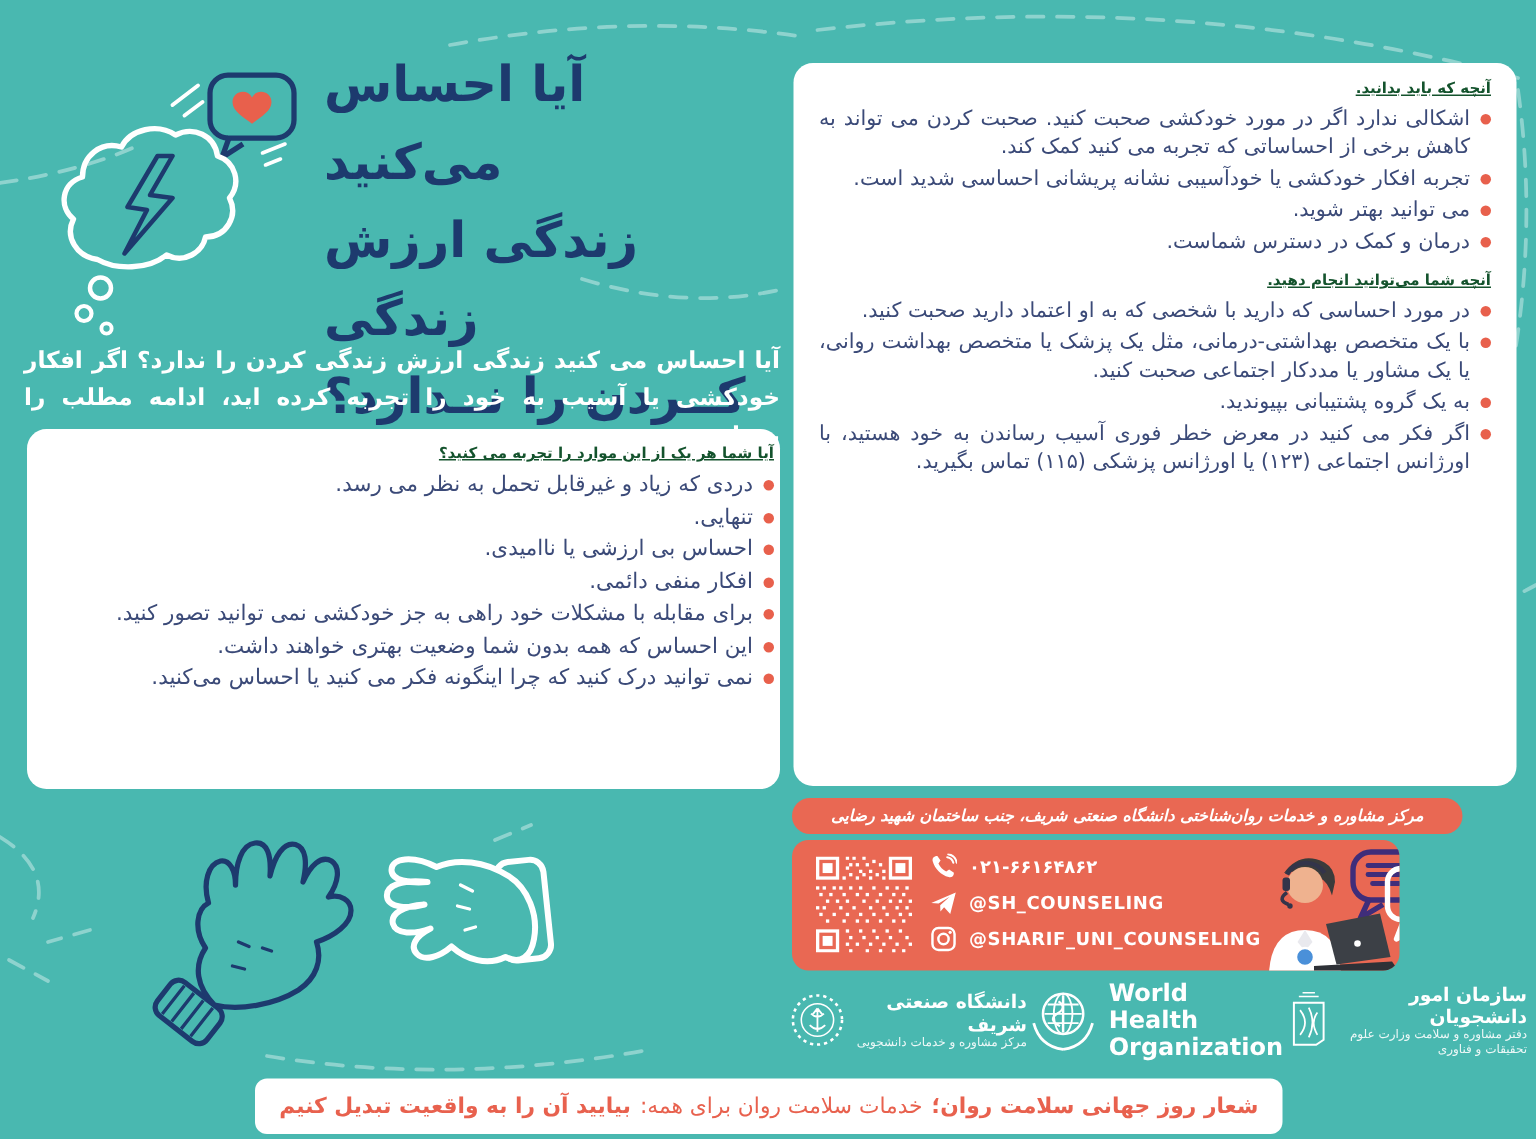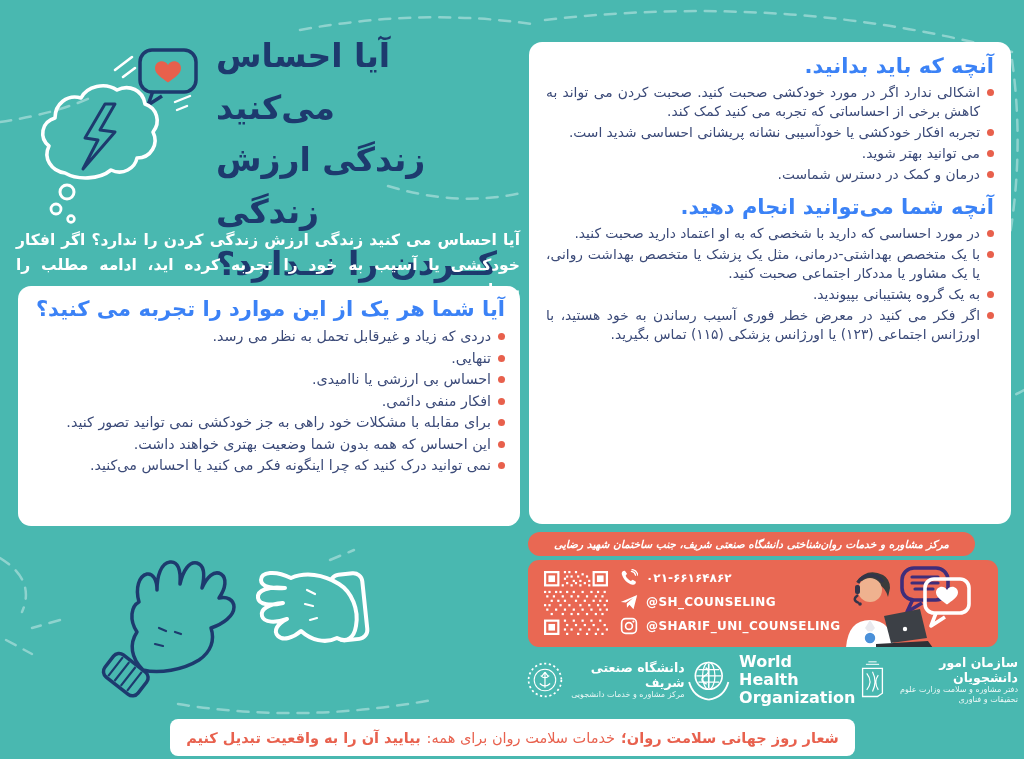--- a/index.html
+++ b/index.html
@@ -7,39 +7,39 @@
        font-family:"DejaVu Sans",sans-serif;position:relative;}
   .abs{position:absolute;}
   
   .headline{left:216px;top:30px;width:292px;direction:rtl;text-align:left;
     color:#1d3a6e;font-weight:bold;font-size:33px;line-height:52px;z-index:2;}
   
   .intro{left:16px;top:212px;width:504px;direction:rtl;text-align:justify;
     color:#ffffff;font-weight:bold;font-size:15.5px;line-height:25px;z-index:2;}
   .card{background:#ffffff;border-radius:13px;box-sizing:border-box;z-index:2;
     direction:rtl;overflow:hidden;}
-  .card h2{margin:0 0 5px 0;color:#3b82f6;font-size:21px;font-weight:bold;}
+  .card h2{margin:0 0 5px 0;color:#14532d;font-size:10px;font-weight:bold;text-decoration:underline;}
   .card ul{list-style:none;margin:0;padding:0;}
   .card li{position:relative;padding-right:14px;color:#3b4a78;text-align:justify;}
   .dot{position:absolute;right:0;width:7px;height:7px;border-radius:50%;
     background:#e8604c;}
-  .exp-card{left:18px;top:286px;width:502px;height:240px;padding:11px 15px;}
+  .exp-card{left:18px;top:286px;width:502px;height:240px;padding:11px 4px;}
   .exp-card li{font-size:14.3px;line-height:20.5px;margin-bottom:1px;}
   .exp-card .dot{top:7px;}
   .know-card{left:529px;top:42px;width:482px;height:482px;padding:12px 17px;}
   .know-card li{font-size:13.8px;line-height:19px;margin-bottom:2px;}
   .know-card .dot{top:6px;}
   .know-card h2.second{margin-top:11px;}
   
   .addr-strip{left:528px;top:532px;width:447px;height:24px;background:#e96853;
     border-radius:12px;display:flex;align-items:center;justify-content:center;
     z-index:2;font-style:italic;}
   .addr-strip span{color:#fff;font-size:10.6px;font-weight:bold;direction:rtl;
     white-space:nowrap;}
-  .banner{left:528px;top:560px;width:470px;height:87px;background:#e96853;
+  .banner{left:528px;top:560px;width:405px;height:87px;background:#e96853;
     border-radius:11px;z-index:2;overflow:hidden;}
   .contact-rows{position:absolute;left:92px;top:9px;display:flex;
     flex-direction:column;gap:6px;}
   .contact-row{display:flex;align-items:center;gap:8px;color:#fff;
     font-weight:bold;font-size:12px;letter-spacing:.4px;}
   
   .logos{left:526px;top:650px;width:492px;height:60px;display:flex;
     justify-content:space-between;align-items:center;z-index:2;}
   .logo-group{display:flex;align-items:center;gap:7px;color:#fff;}
   .who-text{font-weight:bold;font-size:16px;line-height:18px;}

